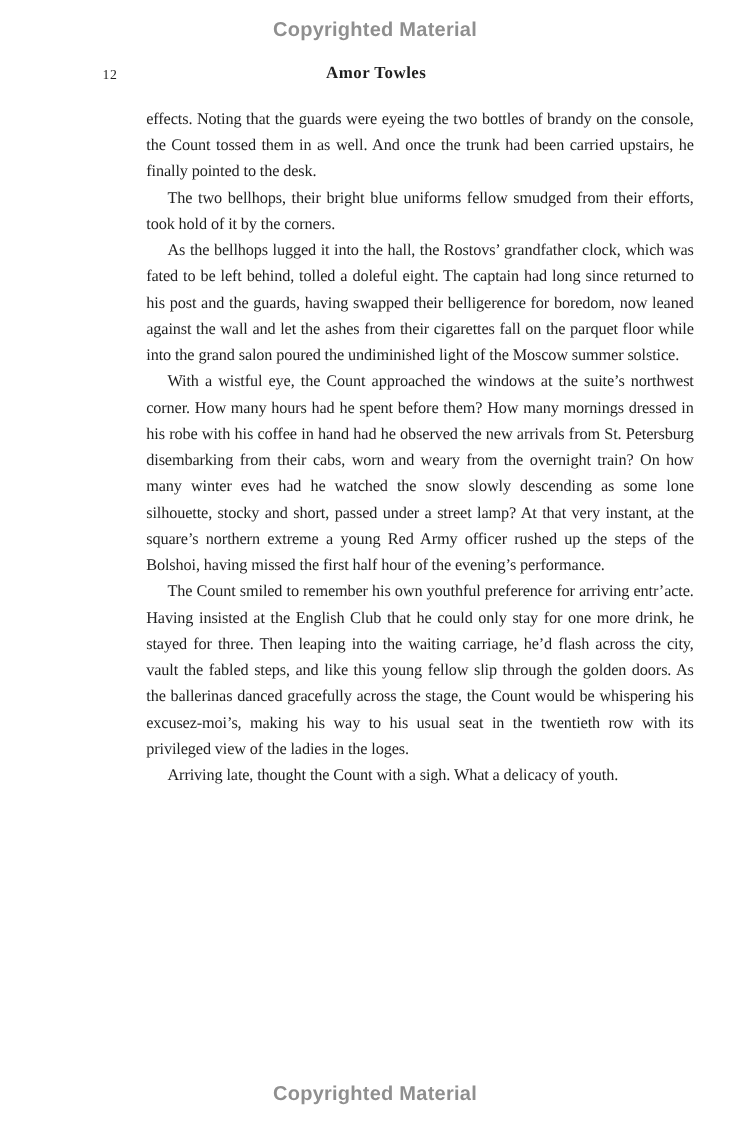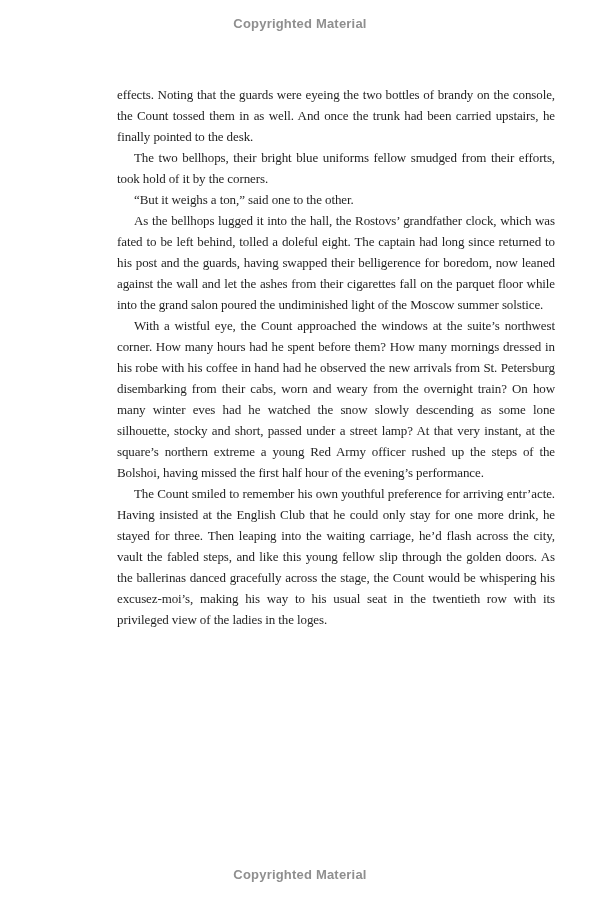--- a/index.html
+++ b/index.html
@@ -15,21 +15,21 @@
     color:var(--body-color);
   }
   .page{
     position:relative;width:600px;height:902px;
     background:var(--bg-color);overflow:hidden;
   }
   .banner{
     position:absolute;left:0;width:600px;
     text-align:center;
     font-family:"Liberation Sans", sans-serif;
-    font-weight:bold;font-size:13px;
+    font-weight:bold;font-size:16px;
     color:var(--banner-color);
     letter-spacing:0.2px;
   }
   .banner.top{top:16px;}
   .banner.bottom{top:867px;}
   .header-row{
     position:absolute;top:50px;left:82px;width:438px;height:18px;
   }
   .page-number{
     position:absolute;left:0;top:4px;
@@ -52,25 +52,29 @@
   .body-text p.indent{text-indent:17px;}
   .seg-italic{}
 </style>
 </head>
 <body>
 
 <div class="page">
 
   <div class="banner top">Copyrighted Material</div>
 
+  <div class="header-row">
+    <span class="page-number">12</span>
+    <span class="running-header">Amor Towles</span>
+  </div>
 
   <div class="body-text" id="body-text">
       <p><span>effects. Noting that the guards were eyeing the two bottles of brandy on the console, the Count tossed them in as well. And once the trunk had been carried upstairs, he finally pointed to the desk.</span></p>
       <p class="indent"><span>The two bellhops, their bright blue uniforms fellow smudged from their efforts, took hold of it by the corners.</span></p>
-      <p class="indent"><span>“But it weighs a ton,” said one to the other.</span></p>
       <p class="indent"><span>As the bellhops lugged it into the hall, the Rostovs’ grandfather clock, which was fated to be left behind, tolled a doleful eight. The captain had long since returned to his post and the guards, having swapped their belligerence for boredom, now leaned against the wall and let the ashes from their cigarettes fall on the parquet floor while into the grand salon poured the undiminished light of the Moscow summer solstice.</span></p>
       <p class="indent"><span>With a wistful eye, the Count approached the windows at the suite’s northwest corner. How many hours had he spent before them? How many mornings dressed in his robe with his coffee in hand had he observed the new arrivals from St. Petersburg disembarking from their cabs, worn and weary from the overnight train? On how many winter eves had he watched the snow slowly descending as some lone silhouette, stocky and short, passed under a street lamp? At that very instant, at the square’s northern extreme a young Red Army officer rushed up the steps of the Bolshoi, having missed the first half hour of the evening’s performance.</span></p>
       <p class="indent"><span>The Count smiled to remember his own youthful preference for arriving </span><span class="seg-italic">entr’acte</span><span>. Having insisted at the English Club that he could only stay for one more drink, he stayed for three. Then leaping into the waiting carriage, he’d flash across the city, vault the fabled steps, and like this young fellow slip through the golden doors. As the ballerinas danced gracefully across the stage, the Count would be whispering his </span><span class="seg-italic">excusez-moi</span><span>’s, making his way to his usual seat in the twentieth row with its privileged view of the ladies in the loges.</span></p>
+      <p class="indent"><span>Arriving late, thought the Count with a sigh. What a delicacy of youth.</span></p>
     </div>
 
   <div class="banner bottom">Copyrighted Material</div>
 
 </div>
 
 </body></html>

